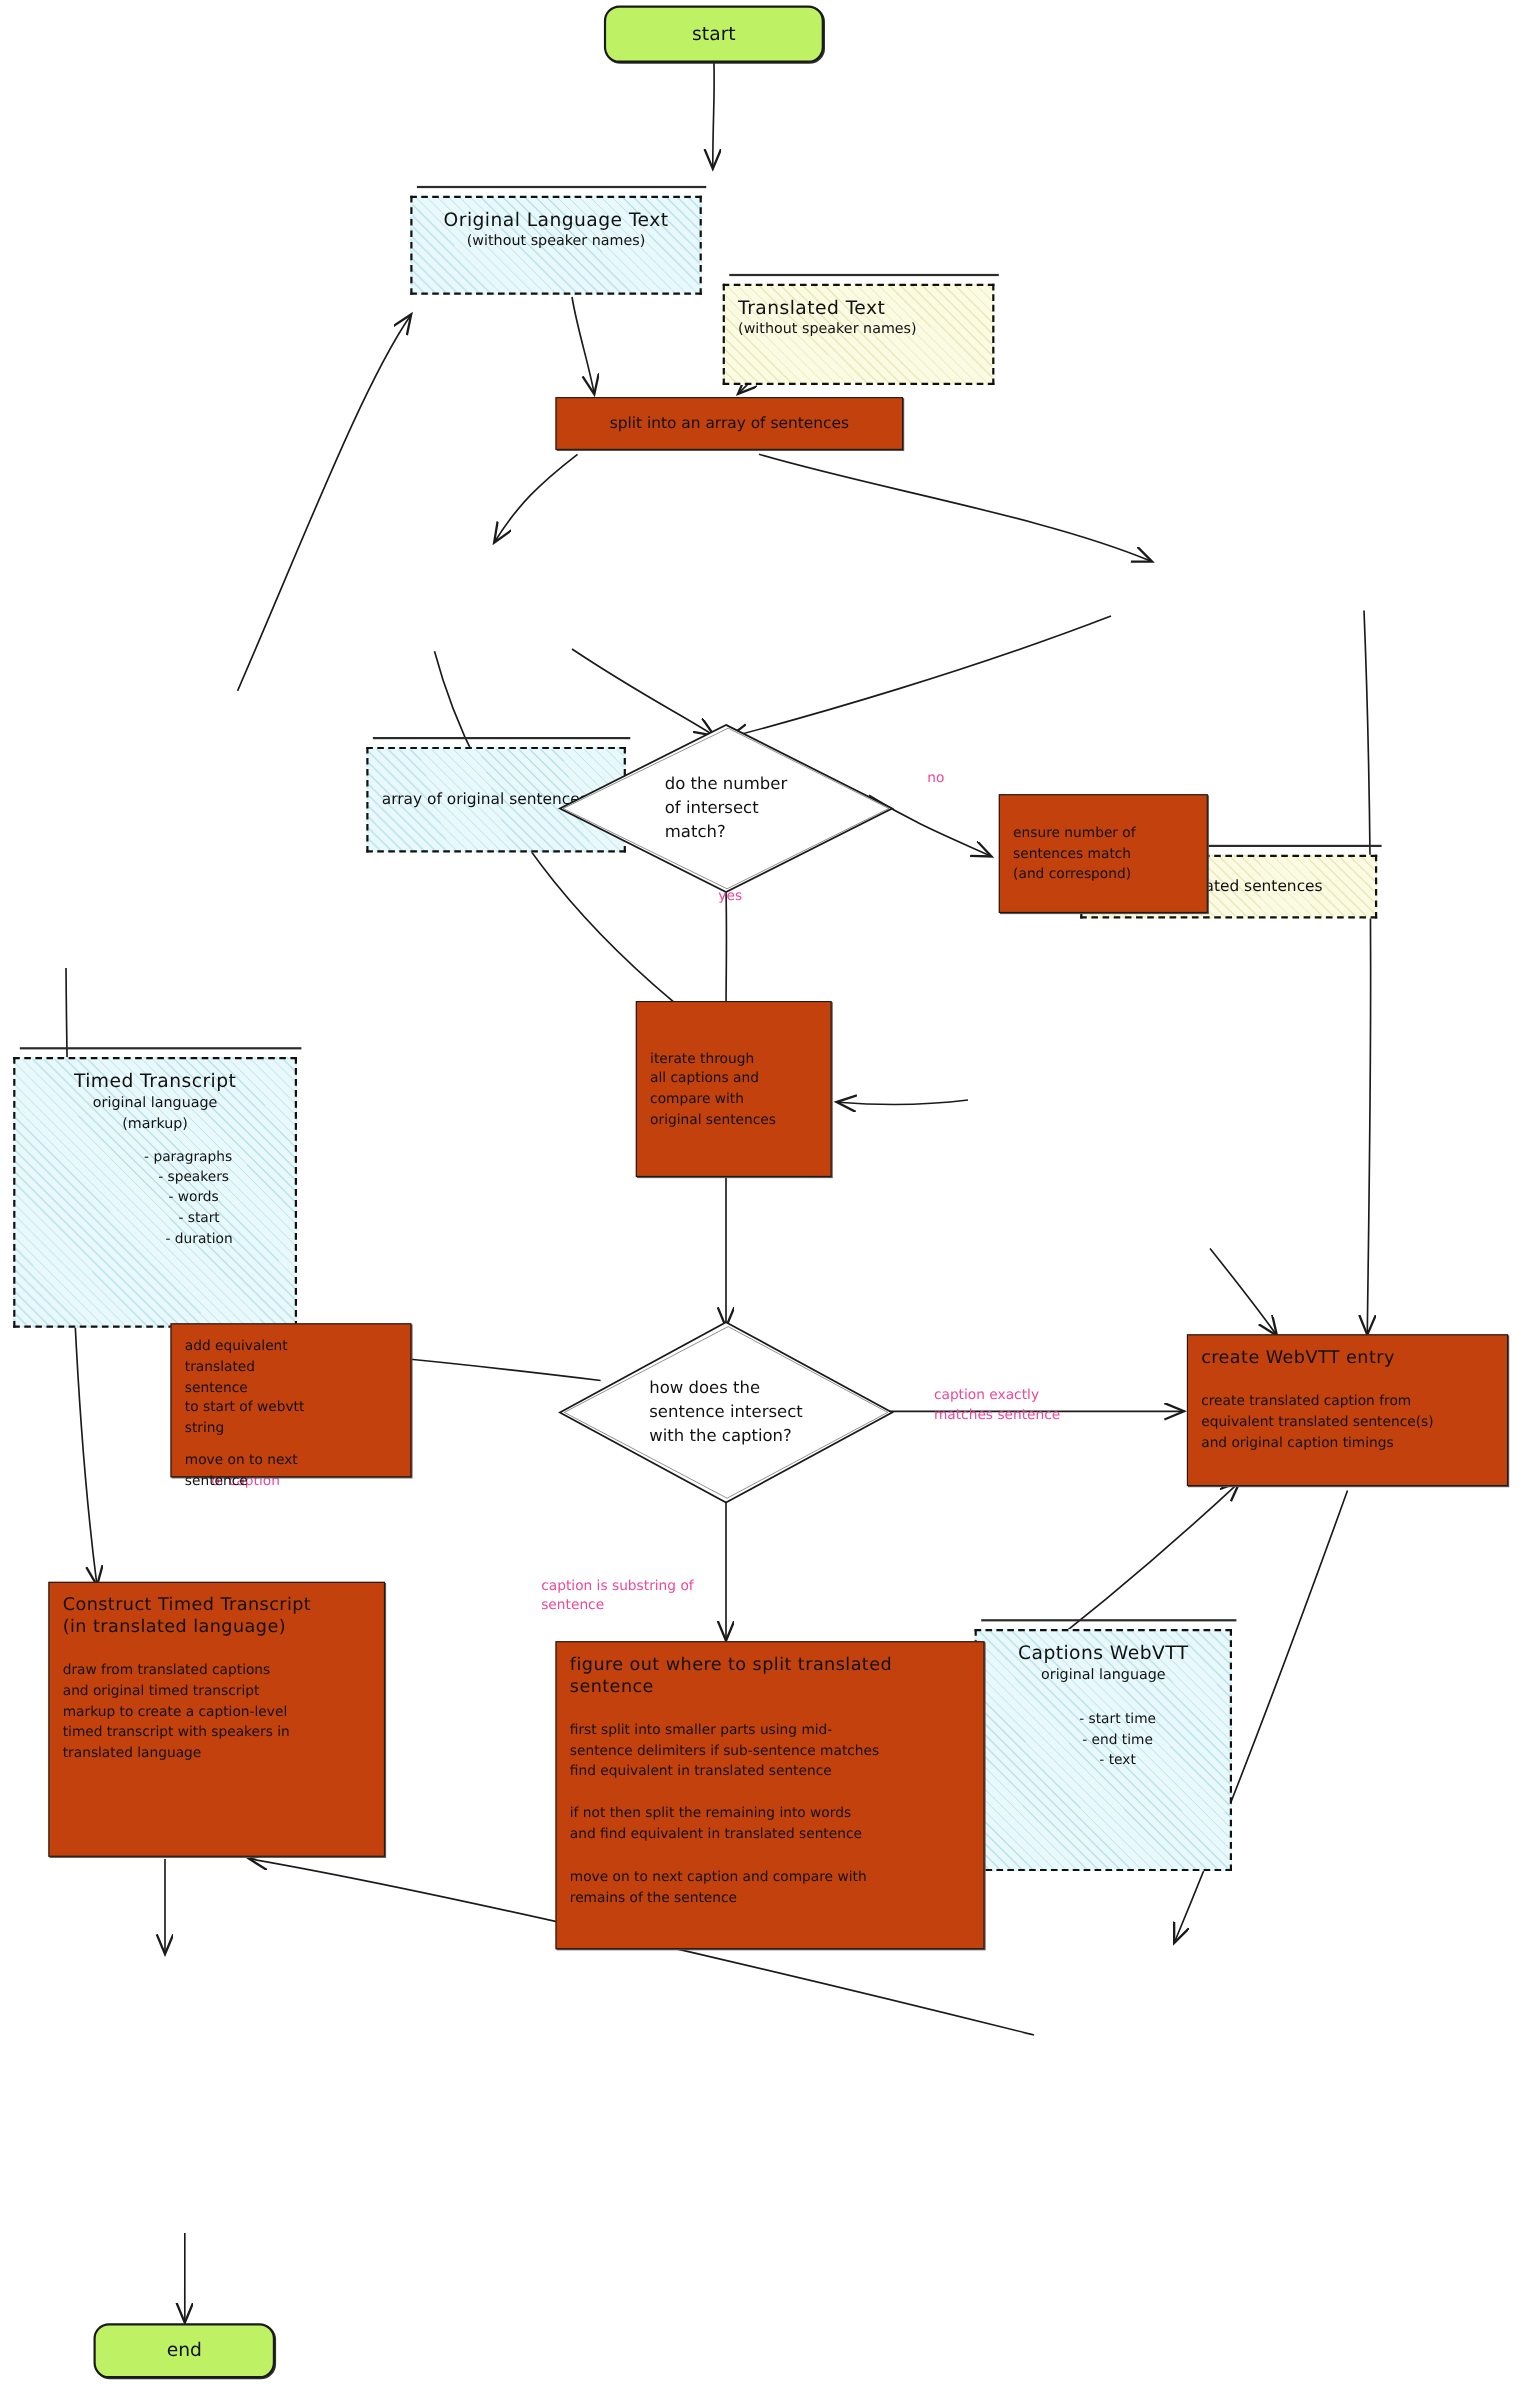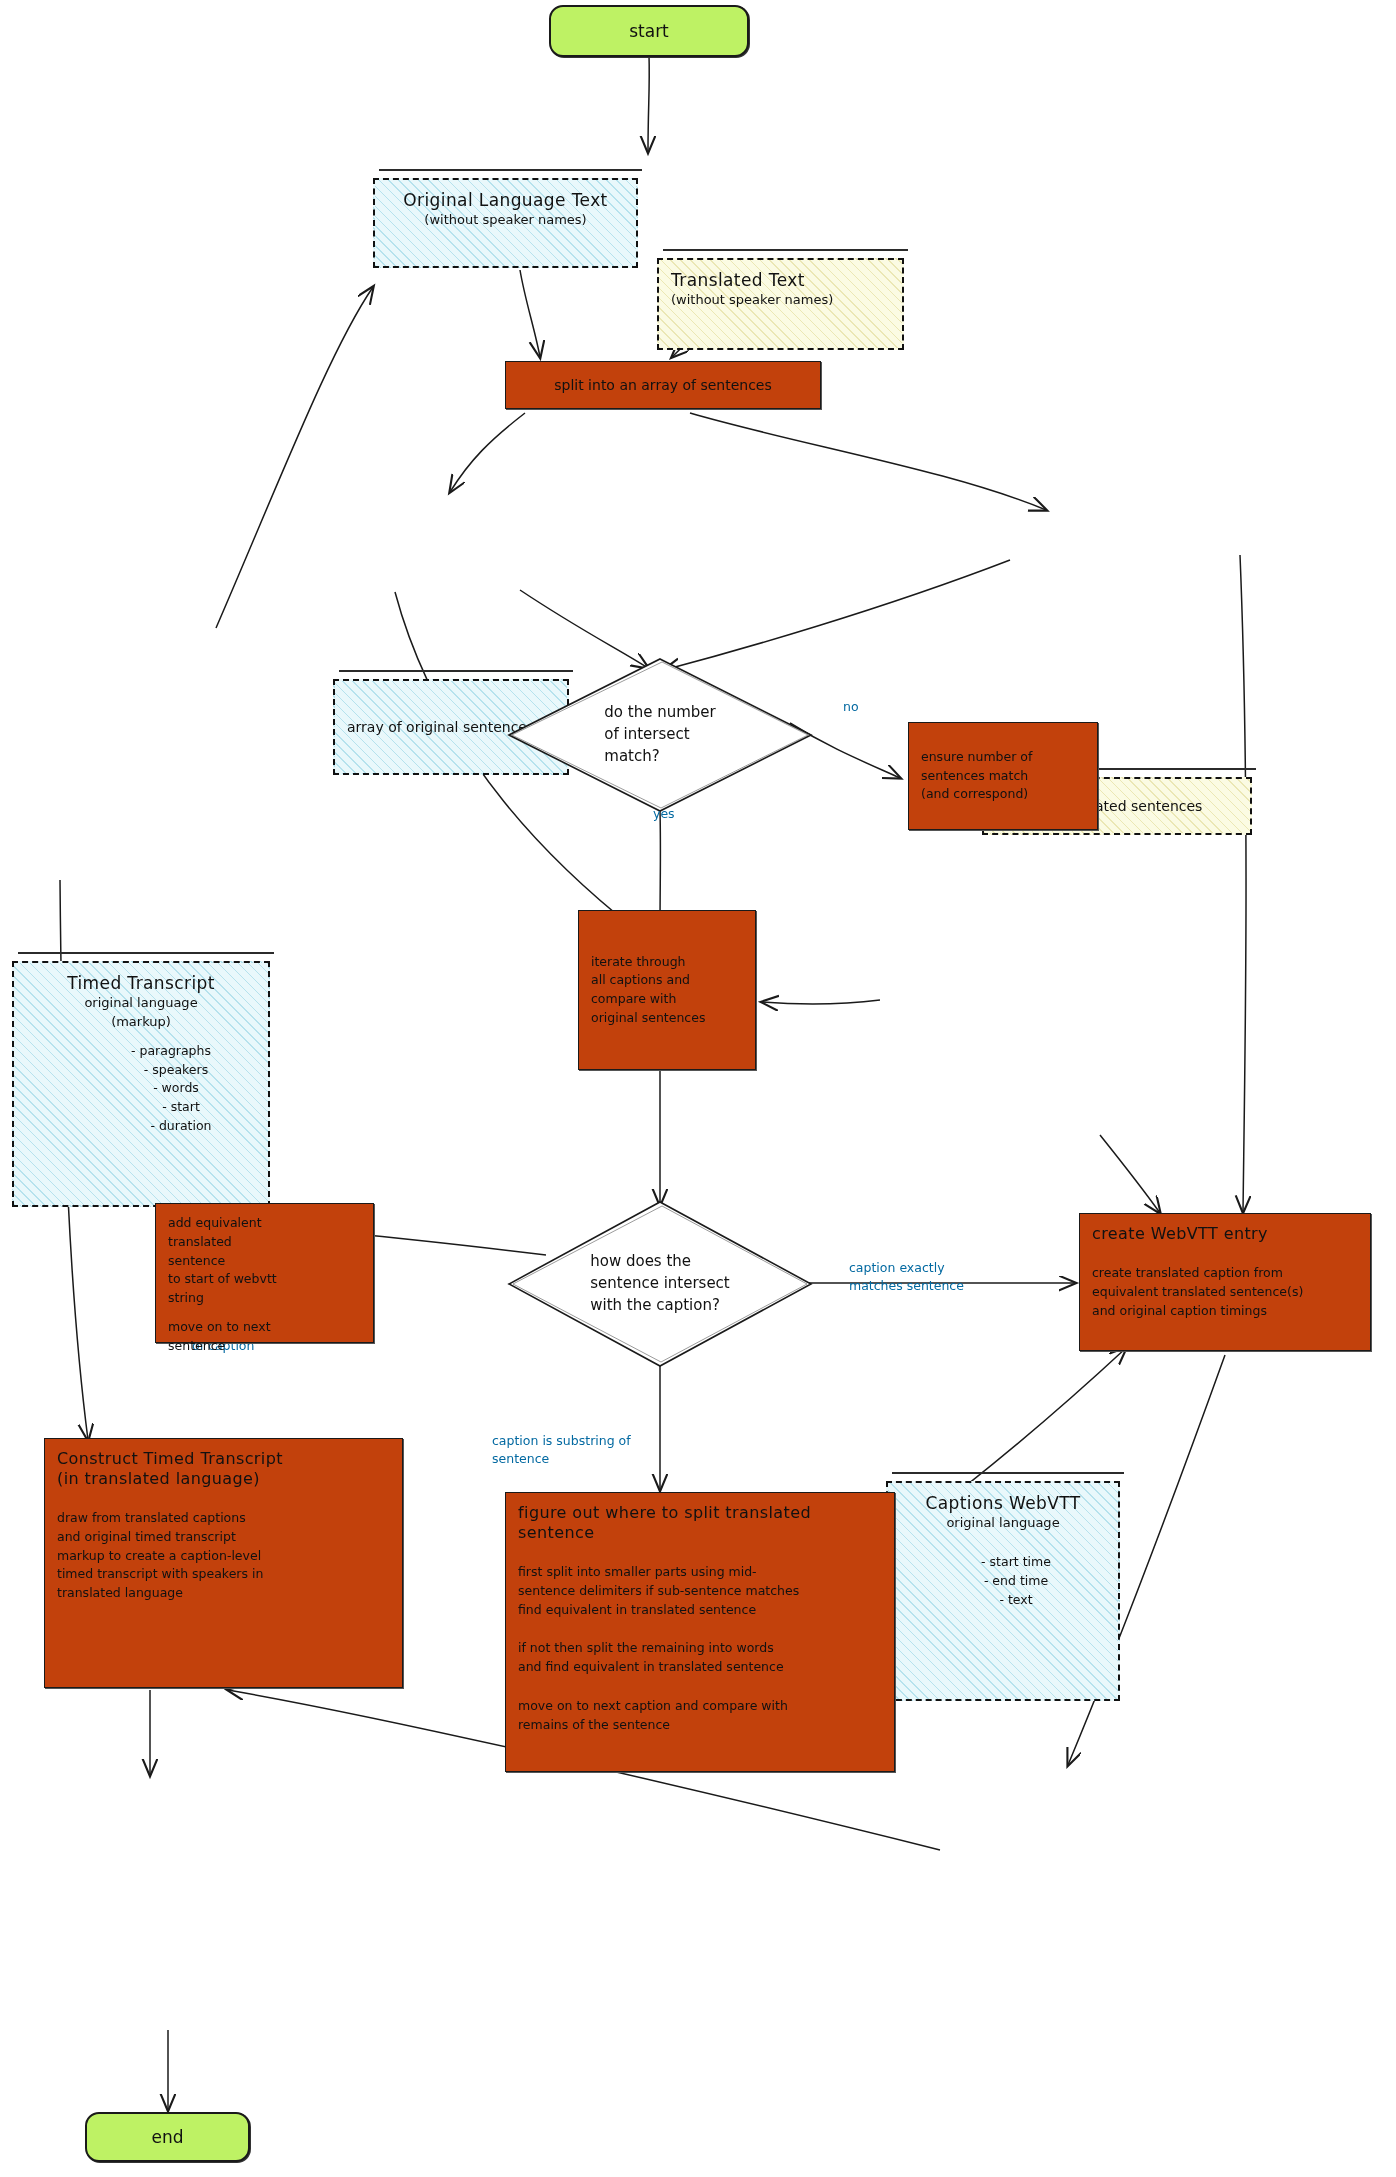--- a/index.html
+++ b/index.html
@@ -34,21 +34,21 @@
   .data.yellow{background-color:#fbfbe3;
         background-image:repeating-linear-gradient(45deg,rgba(210,200,110,.40) 0 1px,transparent 1px 7px);}
 
   
   .diamond{position:absolute;}
   .diamond svg{position:absolute;left:0;top:0;}
   .diamond .lbl{position:absolute;left:0;top:0;width:100%;height:100%;
         display:flex;align-items:center;justify-content:center;}
   .diamond .lbl .t{text-align:left;}
 
-  .edgelabel{position:absolute;font-size:12.5px;color:#0369a1;line-height:1.4;white-space:pre-line;}
+  .edgelabel{position:absolute;font-size:12.5px;color:#ec4899;line-height:1.4;white-space:pre-line;}
 
   .blk{display:block;}
   .gap{height:10px;}
   .ind{padding-left:60px;}
   .ind2{padding-left:26px;}
 </style>
 </head>
 <body>
 
 <div id="canvas">
@@ -242,21 +242,21 @@
     <div class="gap"></div>
       <div class="gap"></div>
     <span class="t small blk">if not then split the remaining into words
 and find equivalent in translated sentence</span>
     <div class="gap"></div>
       <div class="gap"></div>
     <span class="t small blk">move on to next caption and compare with
 remains of the sentence</span>
   </div>
 
-  <div class="node proc" style="left:44px;top:1438px;width:359px;height:250px;">
+  <div class="node proc" style="left:44px;top:1438px;width:306px;height:250px;">
     <span class="t title blk" style="font-size:16px;">Construct Timed Transcript
 (in translated language)</span>
     <div class="gap"></div>
       <div class="gap"></div>
     <span class="t small blk">draw from translated captions
 and original timed transcript
 markup to create a caption-level
 timed transcript with speakers in
 translated language</span>
   </div>

